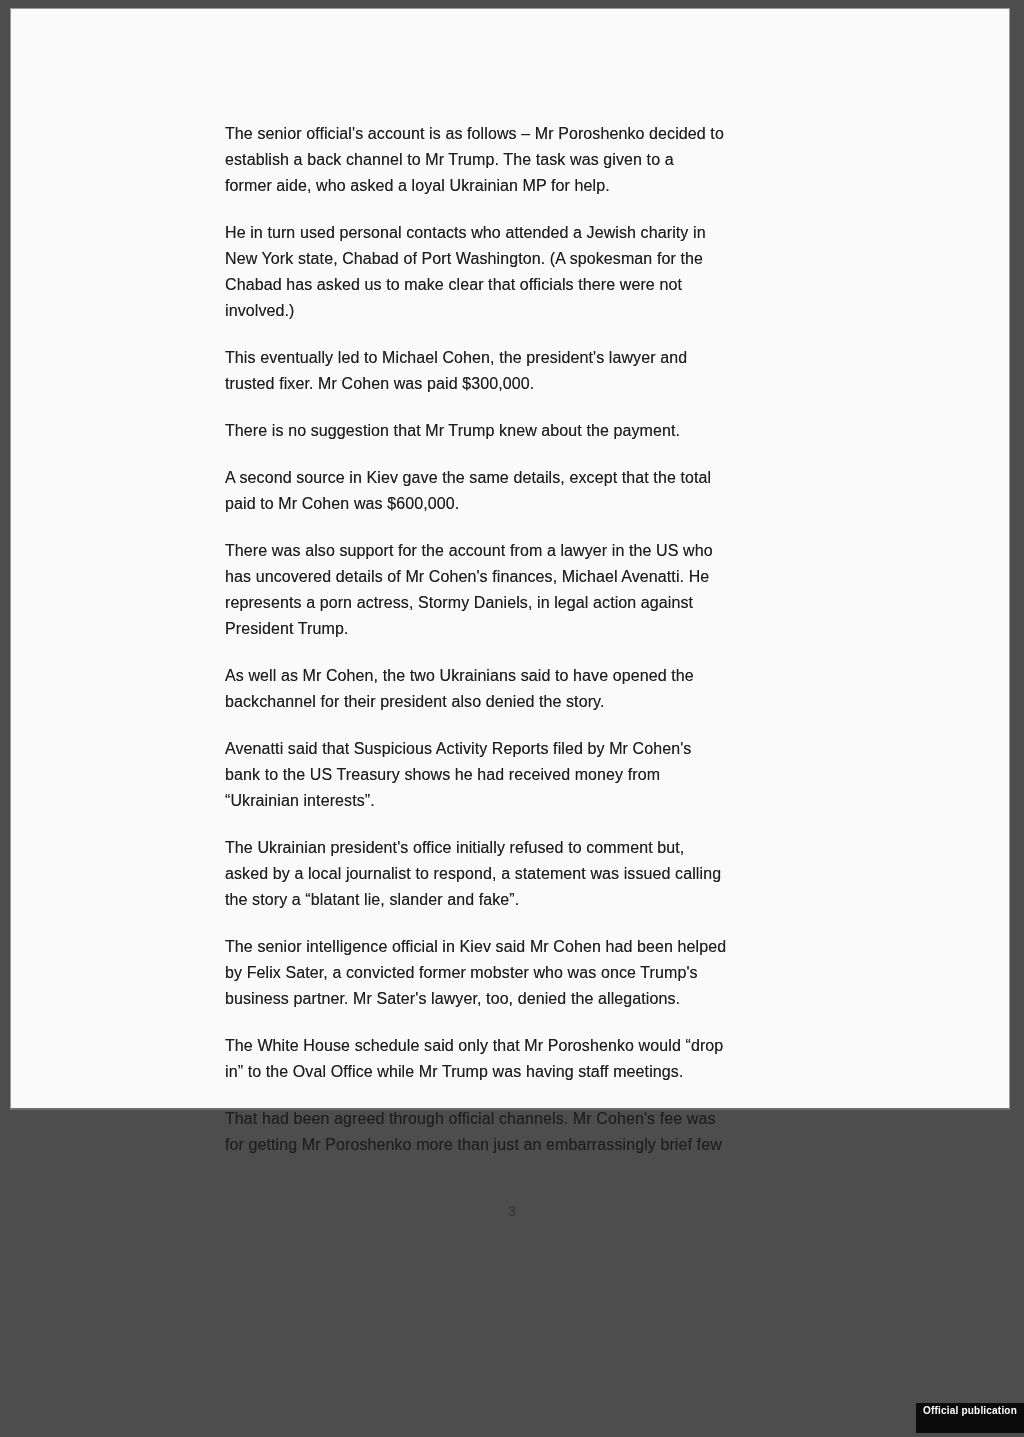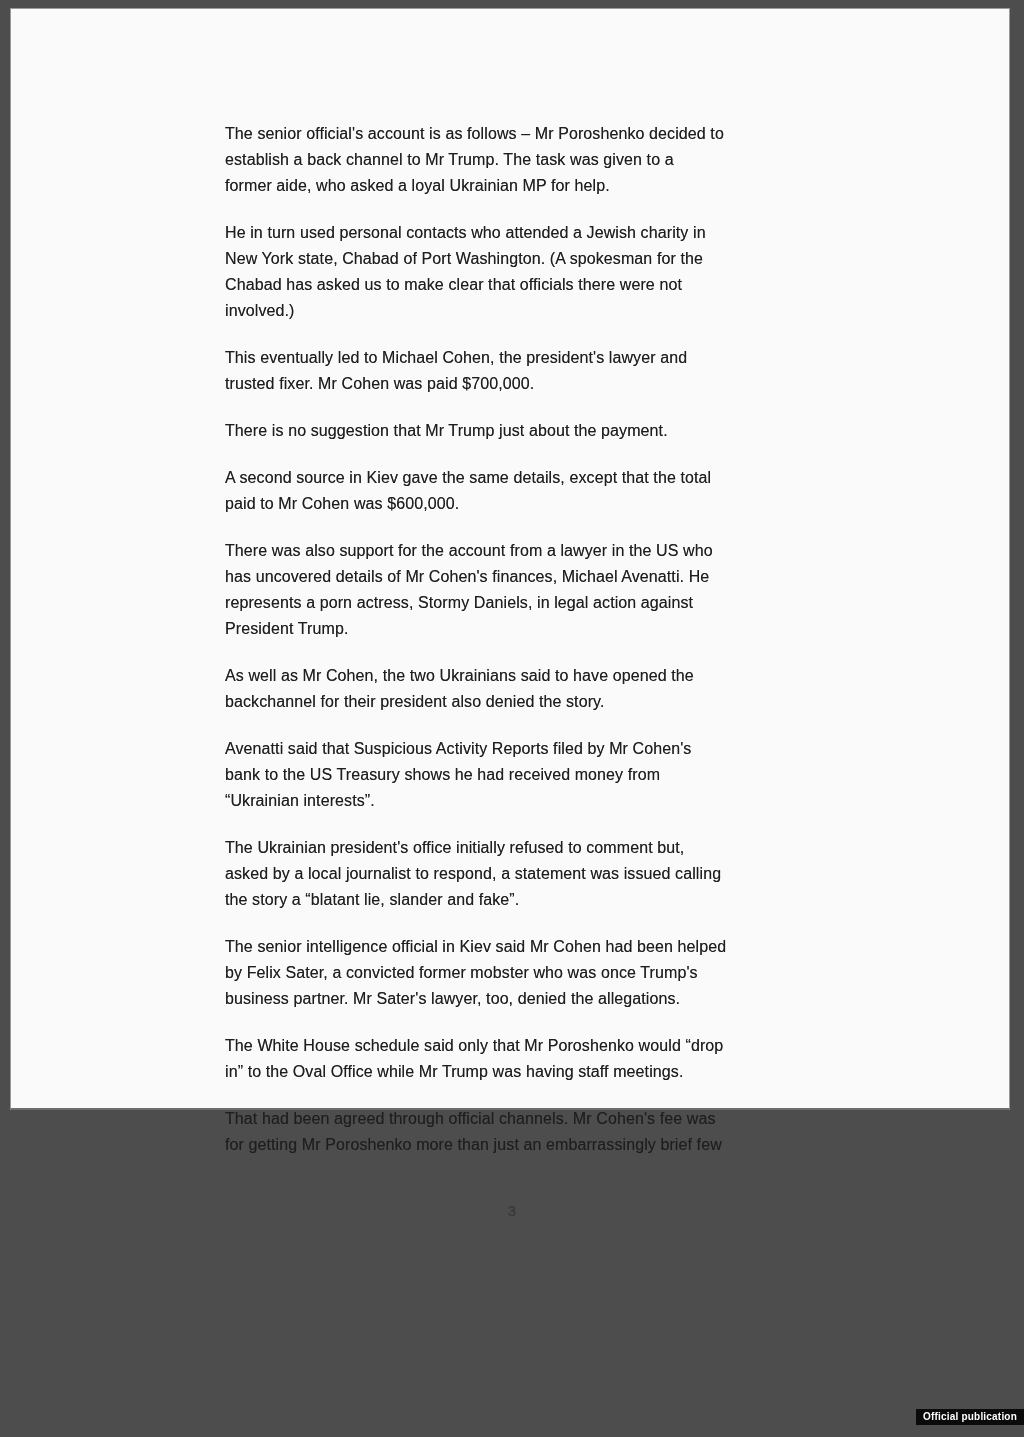--- a/index.html
+++ b/index.html
@@ -45,47 +45,47 @@
     width: 574px;
     margin-top: 44px;
     text-align: center;
     font-size: 15px;
     color: #3a3a3a;
     text-shadow: 0 0 0.6px rgba(40,40,40,0.6);
   }
   .badge {
     position: absolute;
     right: 0;
-    bottom: 12px;
+    bottom: 4px;
     background: var(--badge_bg, #0b0b0b);
     color: var(--badge_text, #ffffff);
     font-size: 10px;
     font-weight: bold;
     line-height: 11px;
-    padding: 2px 7px 3px 7px;
+    padding: 2px 7px 17px 7px;
     letter-spacing: 0.2px;
   }
 </style>
 </head>
 <body>
 
 <div class="frame">
   <div class="page">
     <div class="content">
       <div>
           <p class="para">The senior official's account is as follows – Mr Poroshenko decided to
 establish a back channel to Mr Trump. The task was given to a
 former aide, who asked a loyal Ukrainian MP for help.</p>
           <p class="para">He in turn used personal contacts who attended a Jewish charity in
 New York state, Chabad of Port Washington. (A spokesman for the
 Chabad has asked us to make clear that officials there were not
 involved.)</p>
           <p class="para">This eventually led to Michael Cohen, the president's lawyer and
-trusted fixer. Mr Cohen was paid $700,000.</p>
-          <p class="para">There is no suggestion that Mr Trump just about the payment.</p>
+trusted fixer. Mr Cohen was paid $300,000.</p>
+          <p class="para">There is no suggestion that Mr Trump knew about the payment.</p>
           <p class="para">A second source in Kiev gave the same details, except that the total
 paid to Mr Cohen was $600,000.</p>
           <p class="para">There was also support for the account from a lawyer in the US who
 has uncovered details of Mr Cohen's finances, Michael Avenatti. He
 represents a porn actress, Stormy Daniels, in legal action against
 President Trump.</p>
           <p class="para">As well as Mr Cohen, the two Ukrainians said to have opened the
 backchannel for their president also denied the story.</p>
           <p class="para">Avenatti said that Suspicious Activity Reports filed by Mr Cohen's
 bank to the US Treasury shows he had received money from

